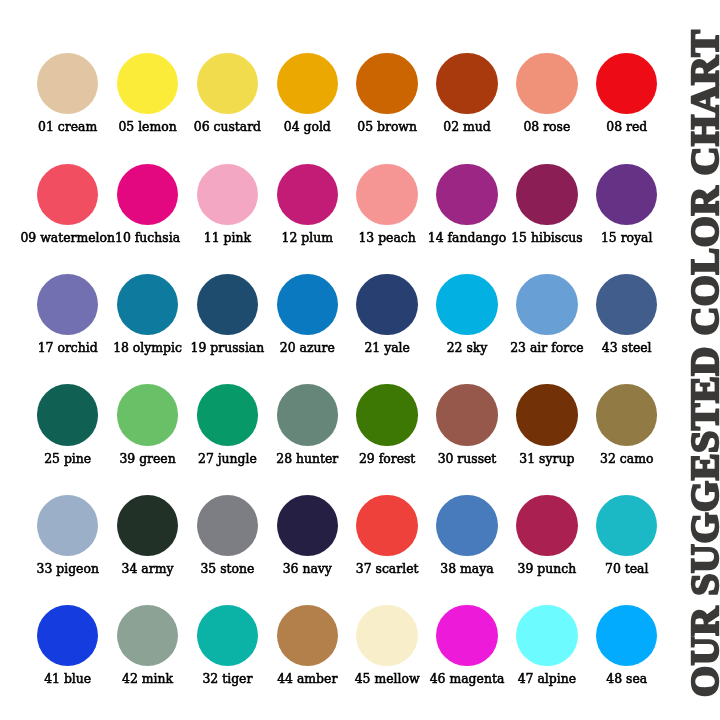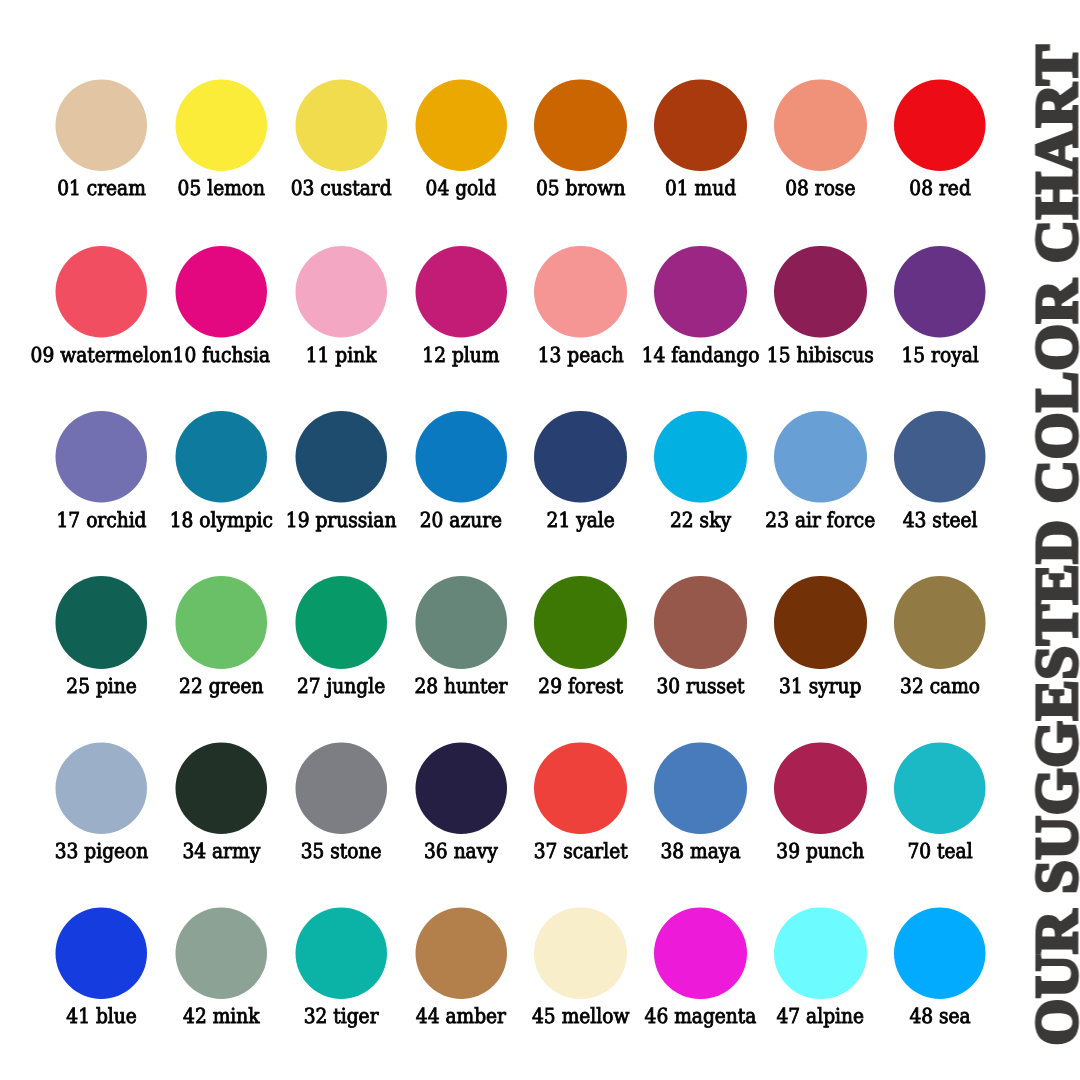--- a/index.html
+++ b/index.html
@@ -33,33 +33,33 @@
       <div class="cell" style="left:67.70px;top:53.20px">
         <div class="dot" style="background: rgb(226, 198, 163);"></div>
         <div class="lbl">01 cream</div>
       </div>
       <div class="cell" style="left:147.56px;top:53.20px">
         <div class="dot" style="background: rgb(251, 236, 57);"></div>
         <div class="lbl">05 lemon</div>
       </div>
       <div class="cell" style="left:227.42px;top:53.20px">
         <div class="dot" style="background: rgb(240, 220, 76);"></div>
-        <div class="lbl">03 custard</div>
+        <div class="lbl">06 custard</div>
       </div>
       <div class="cell" style="left:307.28px;top:53.20px">
         <div class="dot" style="background: rgb(235, 168, 0);"></div>
         <div class="lbl">04 gold</div>
       </div>
       <div class="cell" style="left:387.14px;top:53.20px">
         <div class="dot" style="background: rgb(203, 101, 1);"></div>
         <div class="lbl">05 brown</div>
       </div>
       <div class="cell" style="left:467.00px;top:53.20px">
         <div class="dot" style="background: rgb(169, 58, 14);"></div>
-        <div class="lbl">01 mud</div>
+        <div class="lbl">02 mud</div>
       </div>
       <div class="cell" style="left:546.86px;top:53.20px">
         <div class="dot" style="background: rgb(240, 146, 121);"></div>
         <div class="lbl">08 rose</div>
       </div>
       <div class="cell" style="left:626.72px;top:53.20px">
         <div class="dot" style="background: rgb(237, 12, 22);"></div>
         <div class="lbl">08 red</div>
       </div>
       <div class="cell" style="left:67.70px;top:163.54px">
@@ -125,21 +125,21 @@
       <div class="cell" style="left:626.72px;top:273.88px">
         <div class="dot" style="background: rgb(64, 93, 139);"></div>
         <div class="lbl">43 steel</div>
       </div>
       <div class="cell" style="left:67.70px;top:384.22px">
         <div class="dot" style="background: rgb(16, 96, 84);"></div>
         <div class="lbl">25 pine</div>
       </div>
       <div class="cell" style="left:147.56px;top:384.22px">
         <div class="dot" style="background: rgb(106, 192, 102);"></div>
-        <div class="lbl">22 green</div>
+        <div class="lbl">39 green</div>
       </div>
       <div class="cell" style="left:227.42px;top:384.22px">
         <div class="dot" style="background: rgb(8, 153, 104);"></div>
         <div class="lbl">27 jungle</div>
       </div>
       <div class="cell" style="left:307.28px;top:384.22px">
         <div class="dot" style="background: rgb(101, 134, 120);"></div>
         <div class="lbl">28 hunter</div>
       </div>
       <div class="cell" style="left:387.14px;top:384.22px">

